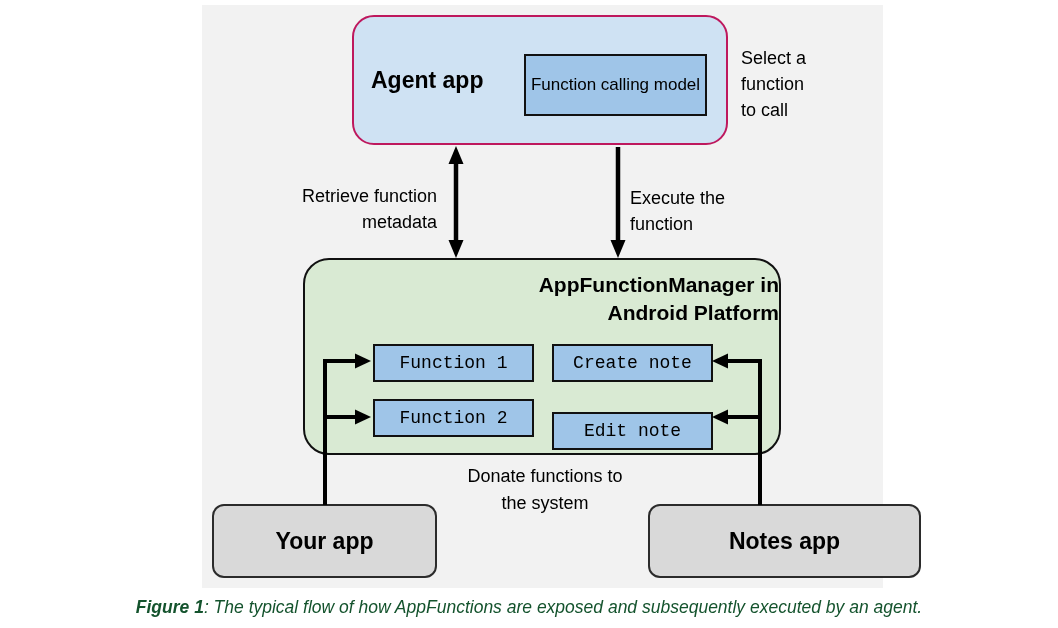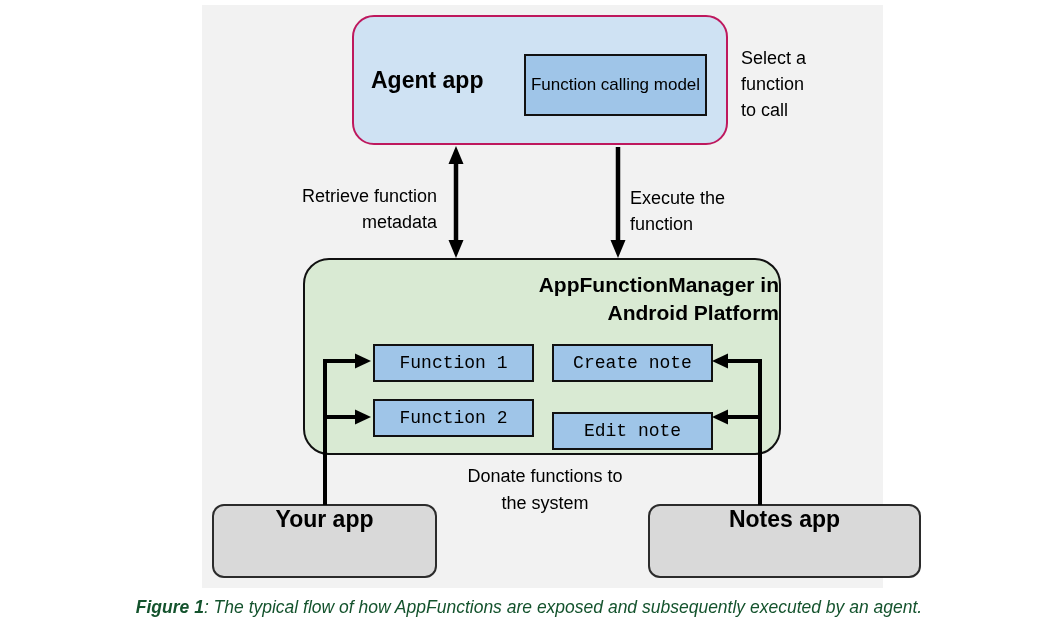--- a/index.html
+++ b/index.html
@@ -59,21 +59,21 @@
   }
   .fn-1 { left: 68px;  top: 84px; }
   .fn-2 { left: 247px; top: 84px; }
   .fn-3 { left: 68px;  top: 139px; }
   .fn-4 { left: 247px; top: 139px; margin-top: 13px; }
 
   
   .app-box {
     position: absolute; top: 504px; height: 74px;
     background: #d9d9d9; border: 2px solid #2b2b2b; border-radius: 12px;
-    display: flex; align-items: flex-start; justify-content: center;
+    display: flex; align-items: center; justify-content: center;
     font-size: 23px; font-weight: bold;
   }
   .your-app  { left: 212px; width: 225px; }
   .notes-app { left: 648px; width: 273px; }
 
   
   .arrows { position: absolute; left: 0; top: 0; width: 1058px; height: 628px; pointer-events: none; }
 
   
   .caption {

